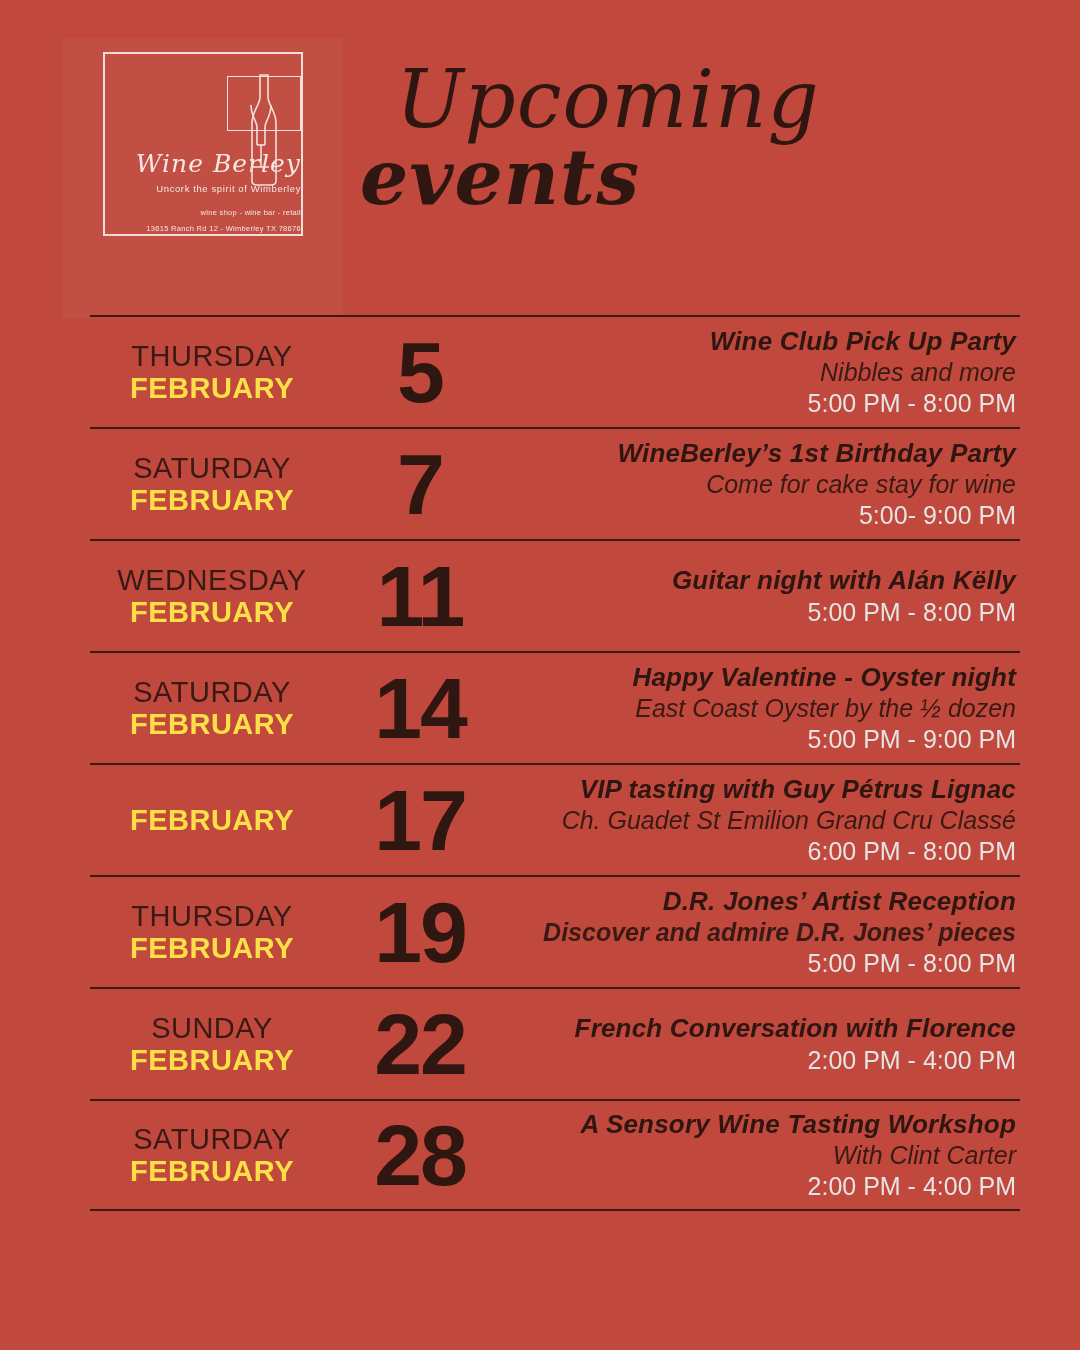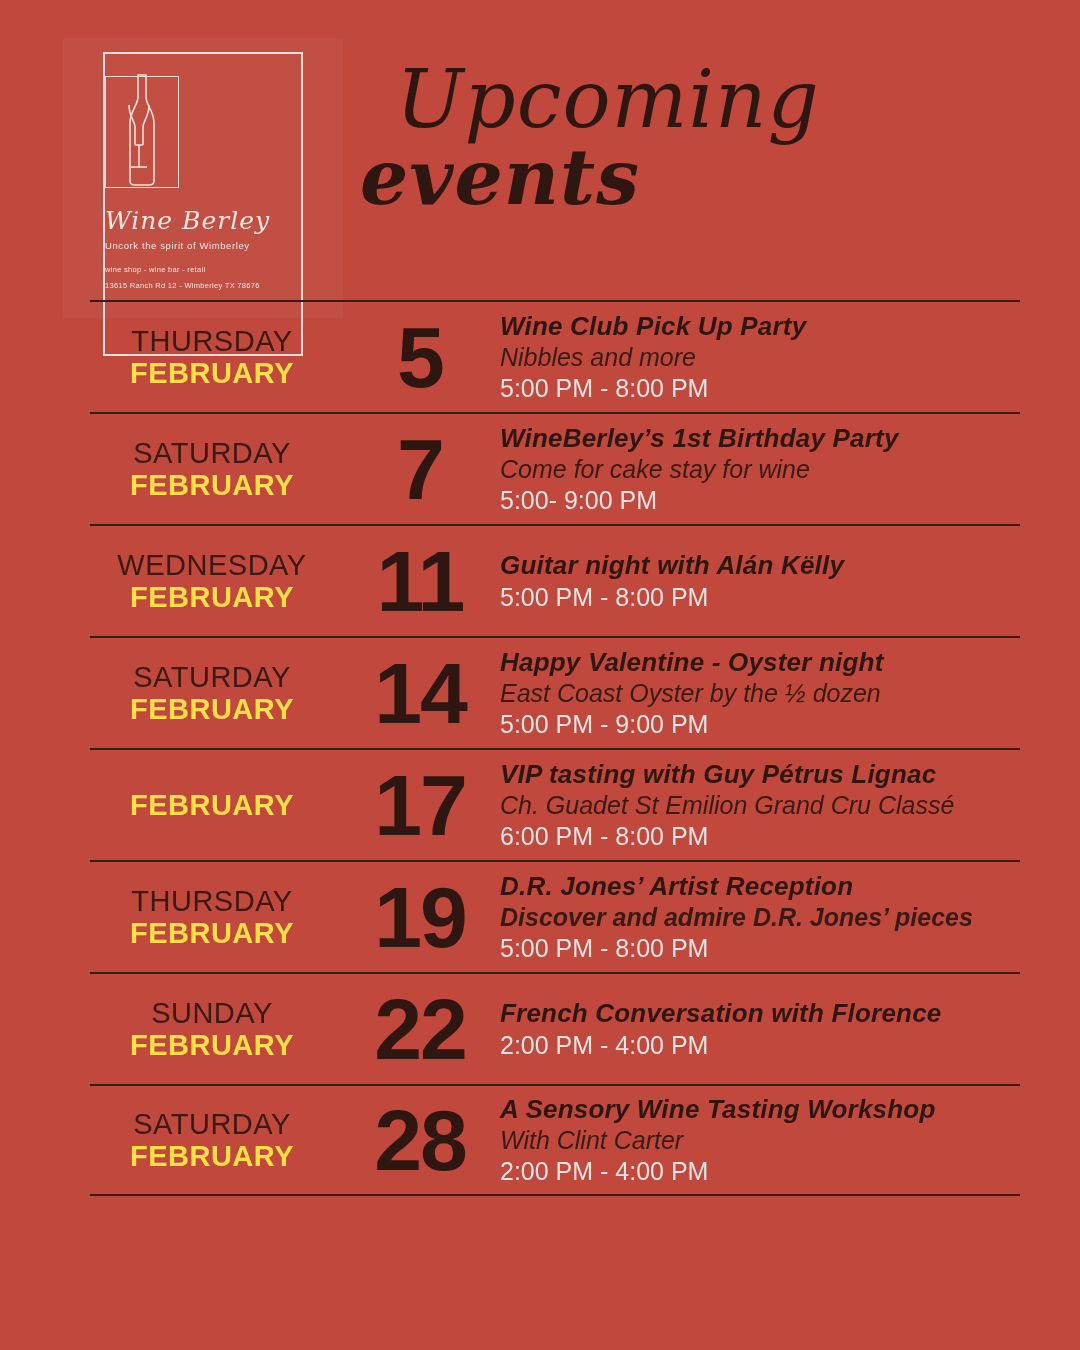--- a/index.html
+++ b/index.html
@@ -24,25 +24,25 @@
     width: 280px;
     height: 280px;
     background: rgba(193, 86, 74, 0.55);
     display: flex;
     align-items: flex-start;
     justify-content: center;
   }
   .logo-frame {
     margin-top: 14px;
     width: 200px;
-    height: 304px;
+    height: 184px;
     border: 2px solid #f3ded8;
     display: flex;
     flex-direction: column;
-    align-items: flex-start;
+    align-items: flex-end;
     justify-content: flex-start;
     padding-top: 10px;
     box-sizing: border-box;
   }
   .bottle-box {
     width: 72px;
     height: 110px;
     border: 1.5px solid #f3ded8;
     position: relative;
     margin-top: 12px;
@@ -102,21 +102,21 @@
     font-size: 76px;
     line-height: 1.05;
     color: #2f1611;
     letter-spacing: 1px;
   }
 
   
   .events {
     position: absolute;
     left: 90px;
-    top: 300px;
+    top: 315px;
     width: 930px;
   }
   .event-row {
     display: grid;
     grid-template-columns: 250px 160px 1fr;
     align-items: center;
     border-top: 2px solid #3a1a14;
     min-height: 112px;
     padding: 4px 0;
     box-sizing: border-box;
@@ -143,20 +143,21 @@
   }
   .day-col {
     font-size: 86px;
     font-weight: bold;
     color: #2f1611;
     text-align: center;
     line-height: 1;
     letter-spacing: -2px;
   }
   .info-col {
+    text-align: right;
     padding-right: 4px;
     line-height: 1.22;
   }
   .ev-title {
     font-size: 26px;
     font-weight: bold;
     font-style: italic;
     color: #2f1611;
     letter-spacing: 0.2px;
   }

